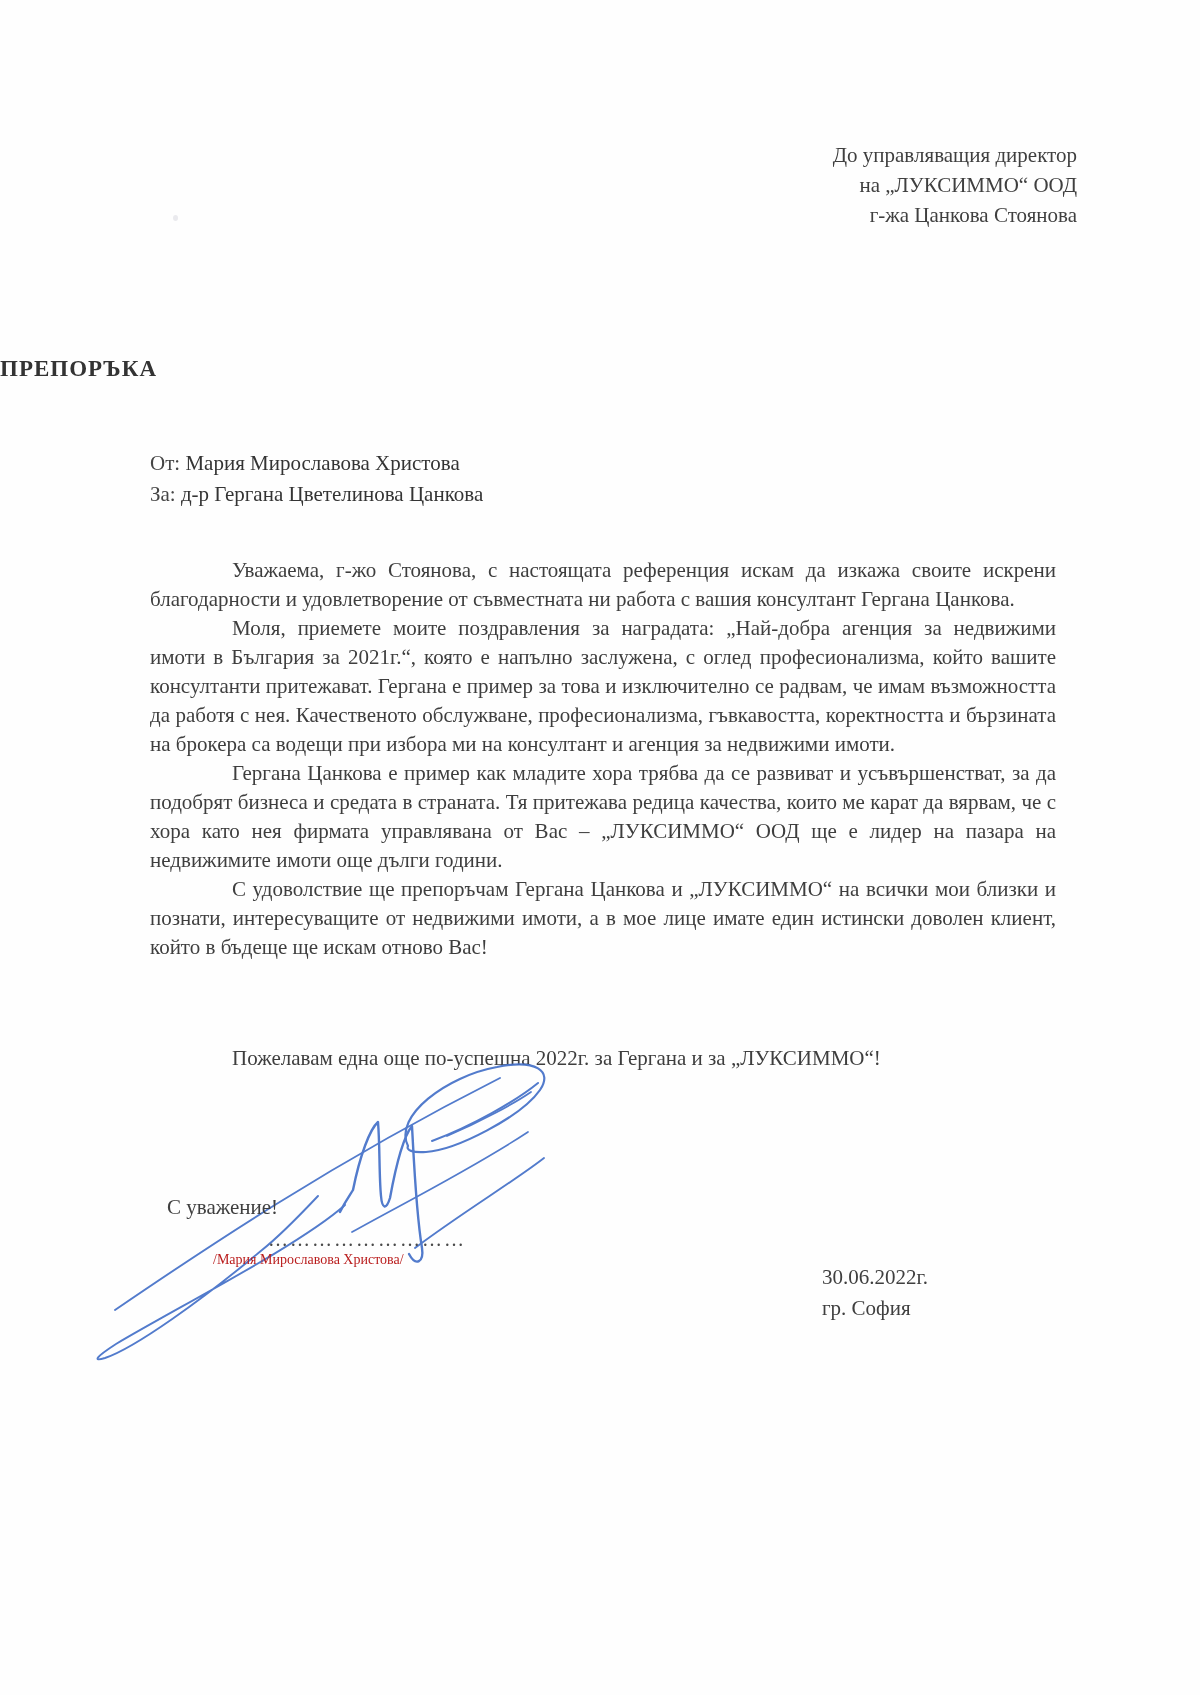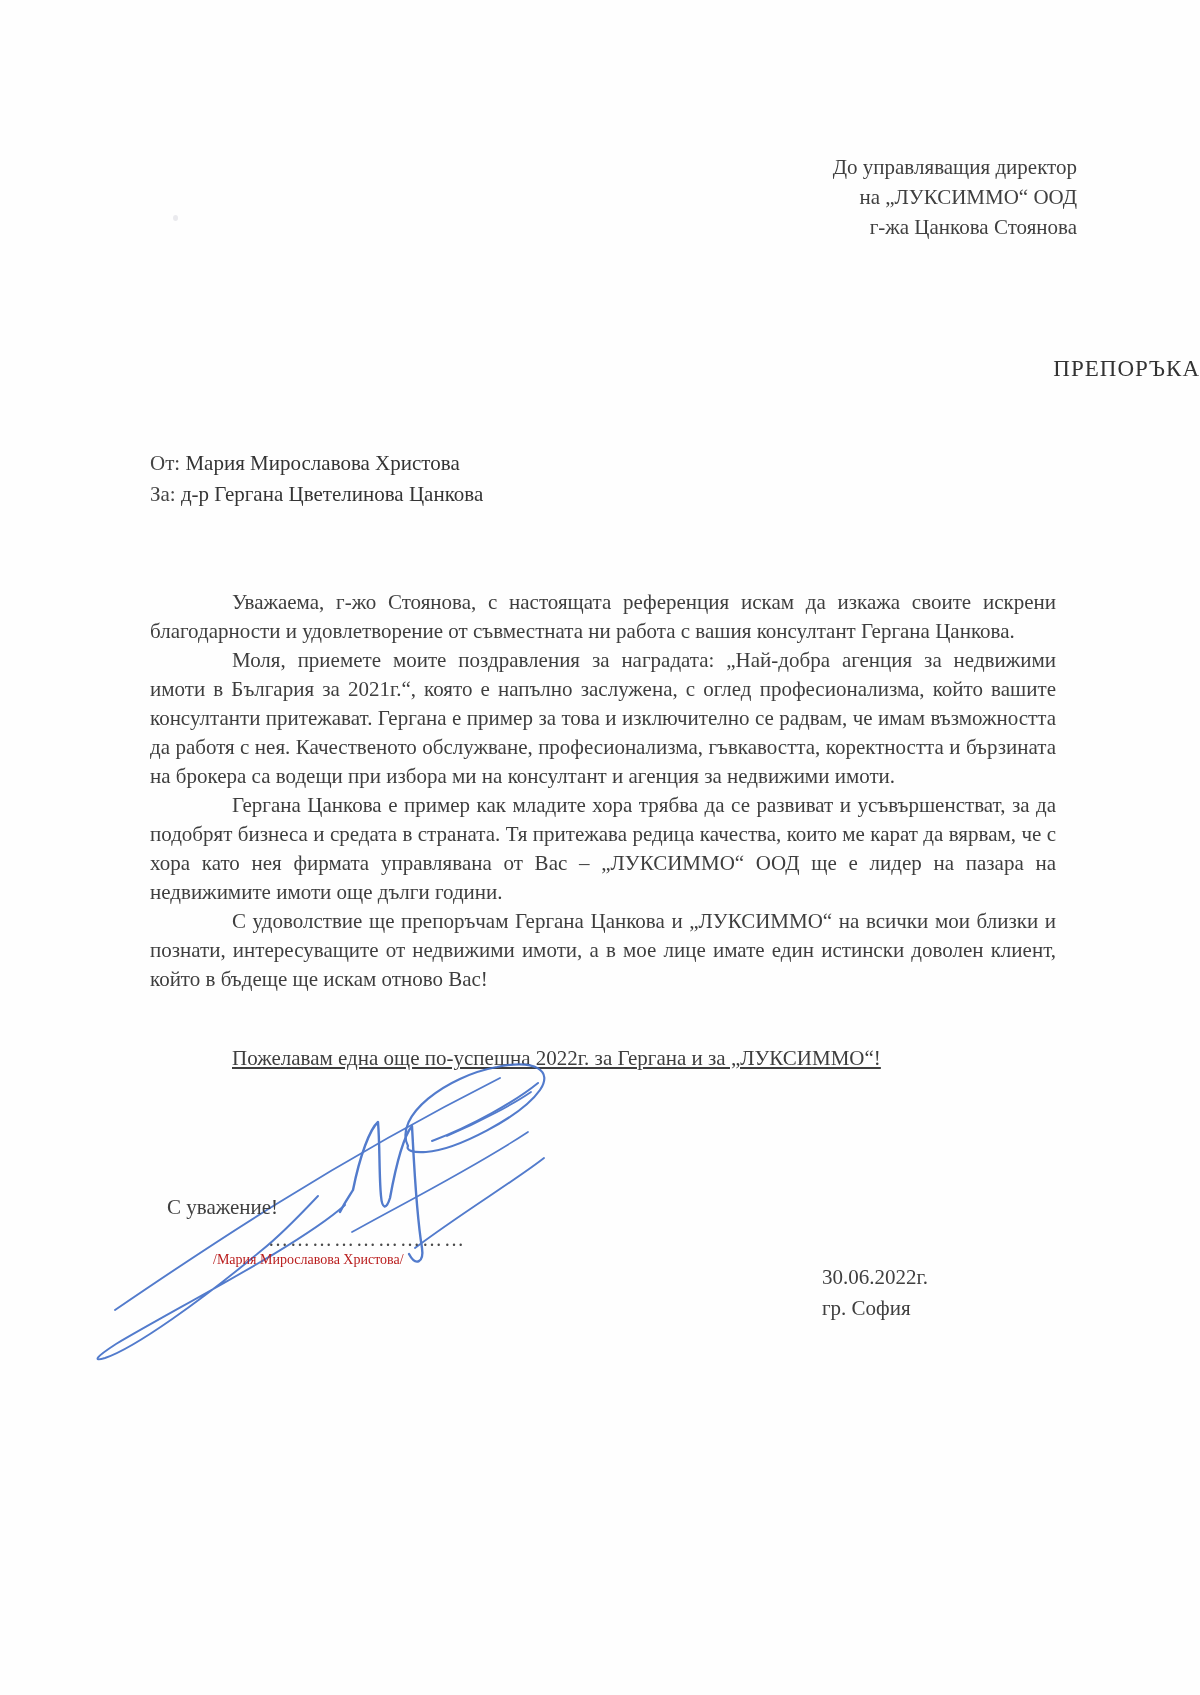--- a/index.html
+++ b/index.html
@@ -15,62 +15,60 @@
     overflow: hidden;
   }
   .recipient {
     position: absolute;
     top: 140px;
     right: 123px;
     text-align: right;
     font-size: 21px;
     line-height: 30px;
     color: #3f3f3f;
-    margin-top: 12px;
   }
   .doc-title {
     position: absolute;
     top: 356px;
     left: 0;
     width: 100%;
-    text-align: right;
+    text-align: left;
     font-size: 23px;
-    font-weight: 400;
+    font-weight: 700;
     letter-spacing: 1px;
     color: #333333;
   }
   .fromto {
     position: absolute;
     top: 448px;
     left: 150px;
     font-size: 21px;
     line-height: 31px;
   }
   .fromto .label { font-weight: 400; color: #454545; }
   .fromto .person { font-weight: 400; color: #343434; }
   .body-text {
     position: absolute;
-    top: 588px;
+    top: 556px;
     left: 150px;
     width: 906px;
     font-size: 21px;
     line-height: 29px;
     text-align: justify;
     color: #3e3e3e;
   }
   .body-text p { margin: 0; text-indent: 82px; }
   .closing-wish {
     position: absolute;
     top: 1046px;
     left: 150px;
     width: 906px;
     font-size: 21px;
     text-indent: 82px;
     color: #3e3e3e;
-    text-decoration: underline;
   }
   .salutation {
     position: absolute;
     top: 1195px;
     left: 167px;
     font-size: 21px;
     color: #3f3f3f;
   }
   .dotted-line {
     position: absolute;

